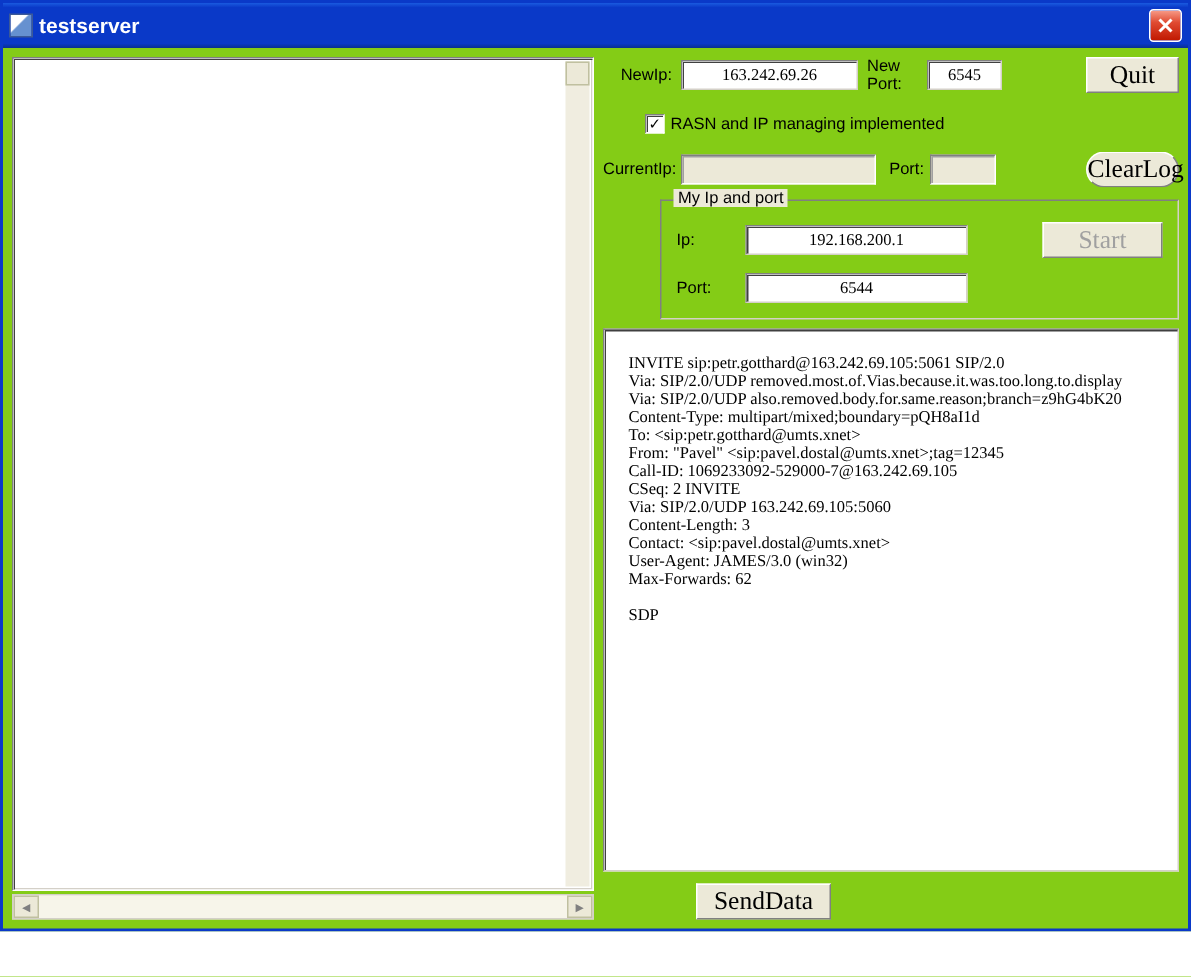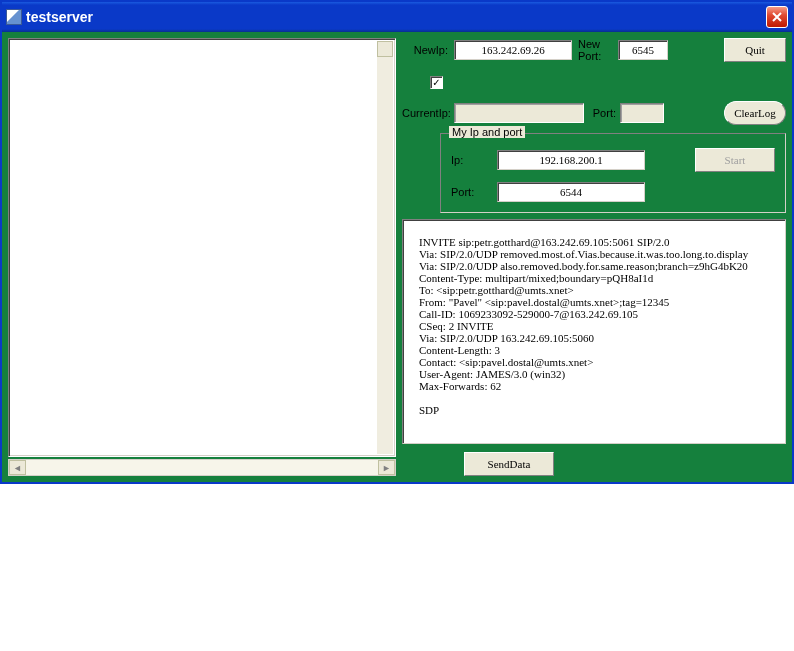--- a/index.html
+++ b/index.html
@@ -4,23 +4,23 @@
   <style>
     * { box-sizing: border-box; margin: 0; padding: 0; }
     body {
       font-family: Tahoma, sans-serif;
       font-size: 11px;
       background: #fff;
       overflow: hidden;
     }
     .window {
       width: 794px;
-      height: 484px;
+      height: 621px;
       border: 2px solid #0a39c8;
-      background: #15803d;
+      background: #84cc16;
       display: flex;
       flex-direction: column;
     }
     .titlebar {
       height: 30px;
       background: linear-gradient(to bottom, #1a5adf 0%, #0a39c8 10%, #0a39c8 90%, #083090 100%);
       display: flex;
       align-items: center;
       justify-content: space-between;
       padding: 0 4px 0 4px;
@@ -147,21 +147,21 @@
       box-shadow: inset 1px 1px 0 #a0a0a0;
     }
     button.btn {
       height: 24px;
       background: #ece9d8;
       border-top: 1px solid #fff;
       border-left: 1px solid #fff;
       border-right: 1px solid #808080;
       border-bottom: 1px solid #808080;
       font-family: Tahoma;
-      font-size: 11px;
+      font-size: 17px;
       cursor: pointer;
     }
     button.btn:disabled {
       color: #a0a0a0;
       cursor: default;
     }
     .checkbox-row {
       display: flex;
       align-items: center;
       gap: 4px;
@@ -258,20 +258,21 @@
         <label class="f" style="width:52px; text-align:right; padding-right:6px;">NewIp:</label>
         <input class="txt" style="width: 118px;" value="163.242.69.26">
         <label class="f" style="width:40px; margin-left:6px;">New Port:</label>
         <input class="txt" style="width: 50px;" value="6545">
         <div style="flex:1;"></div>
         <button class="btn" style="width:62px;">Quit</button>
       </div>
 
       <div class="checkbox-row">
         <div class="checkbox">✓</div>
+        <label class="f">RASN and IP managing implemented</label>
       </div>
 
       <div class="row">
         <label class="f" style="width:52px; padding-right:4px;">CurrentIp:</label>
         <div class="disabled-input" style="width:130px;"></div>
         <label class="f" style="width:36px; text-align:right; padding-right:4px;">Port:</label>
         <div class="disabled-input" style="width:44px;"></div>
         <div style="flex:1;"></div>
         <button class="btn" style="width:62px;border-radius:12px;">ClearLog</button>
       </div>

